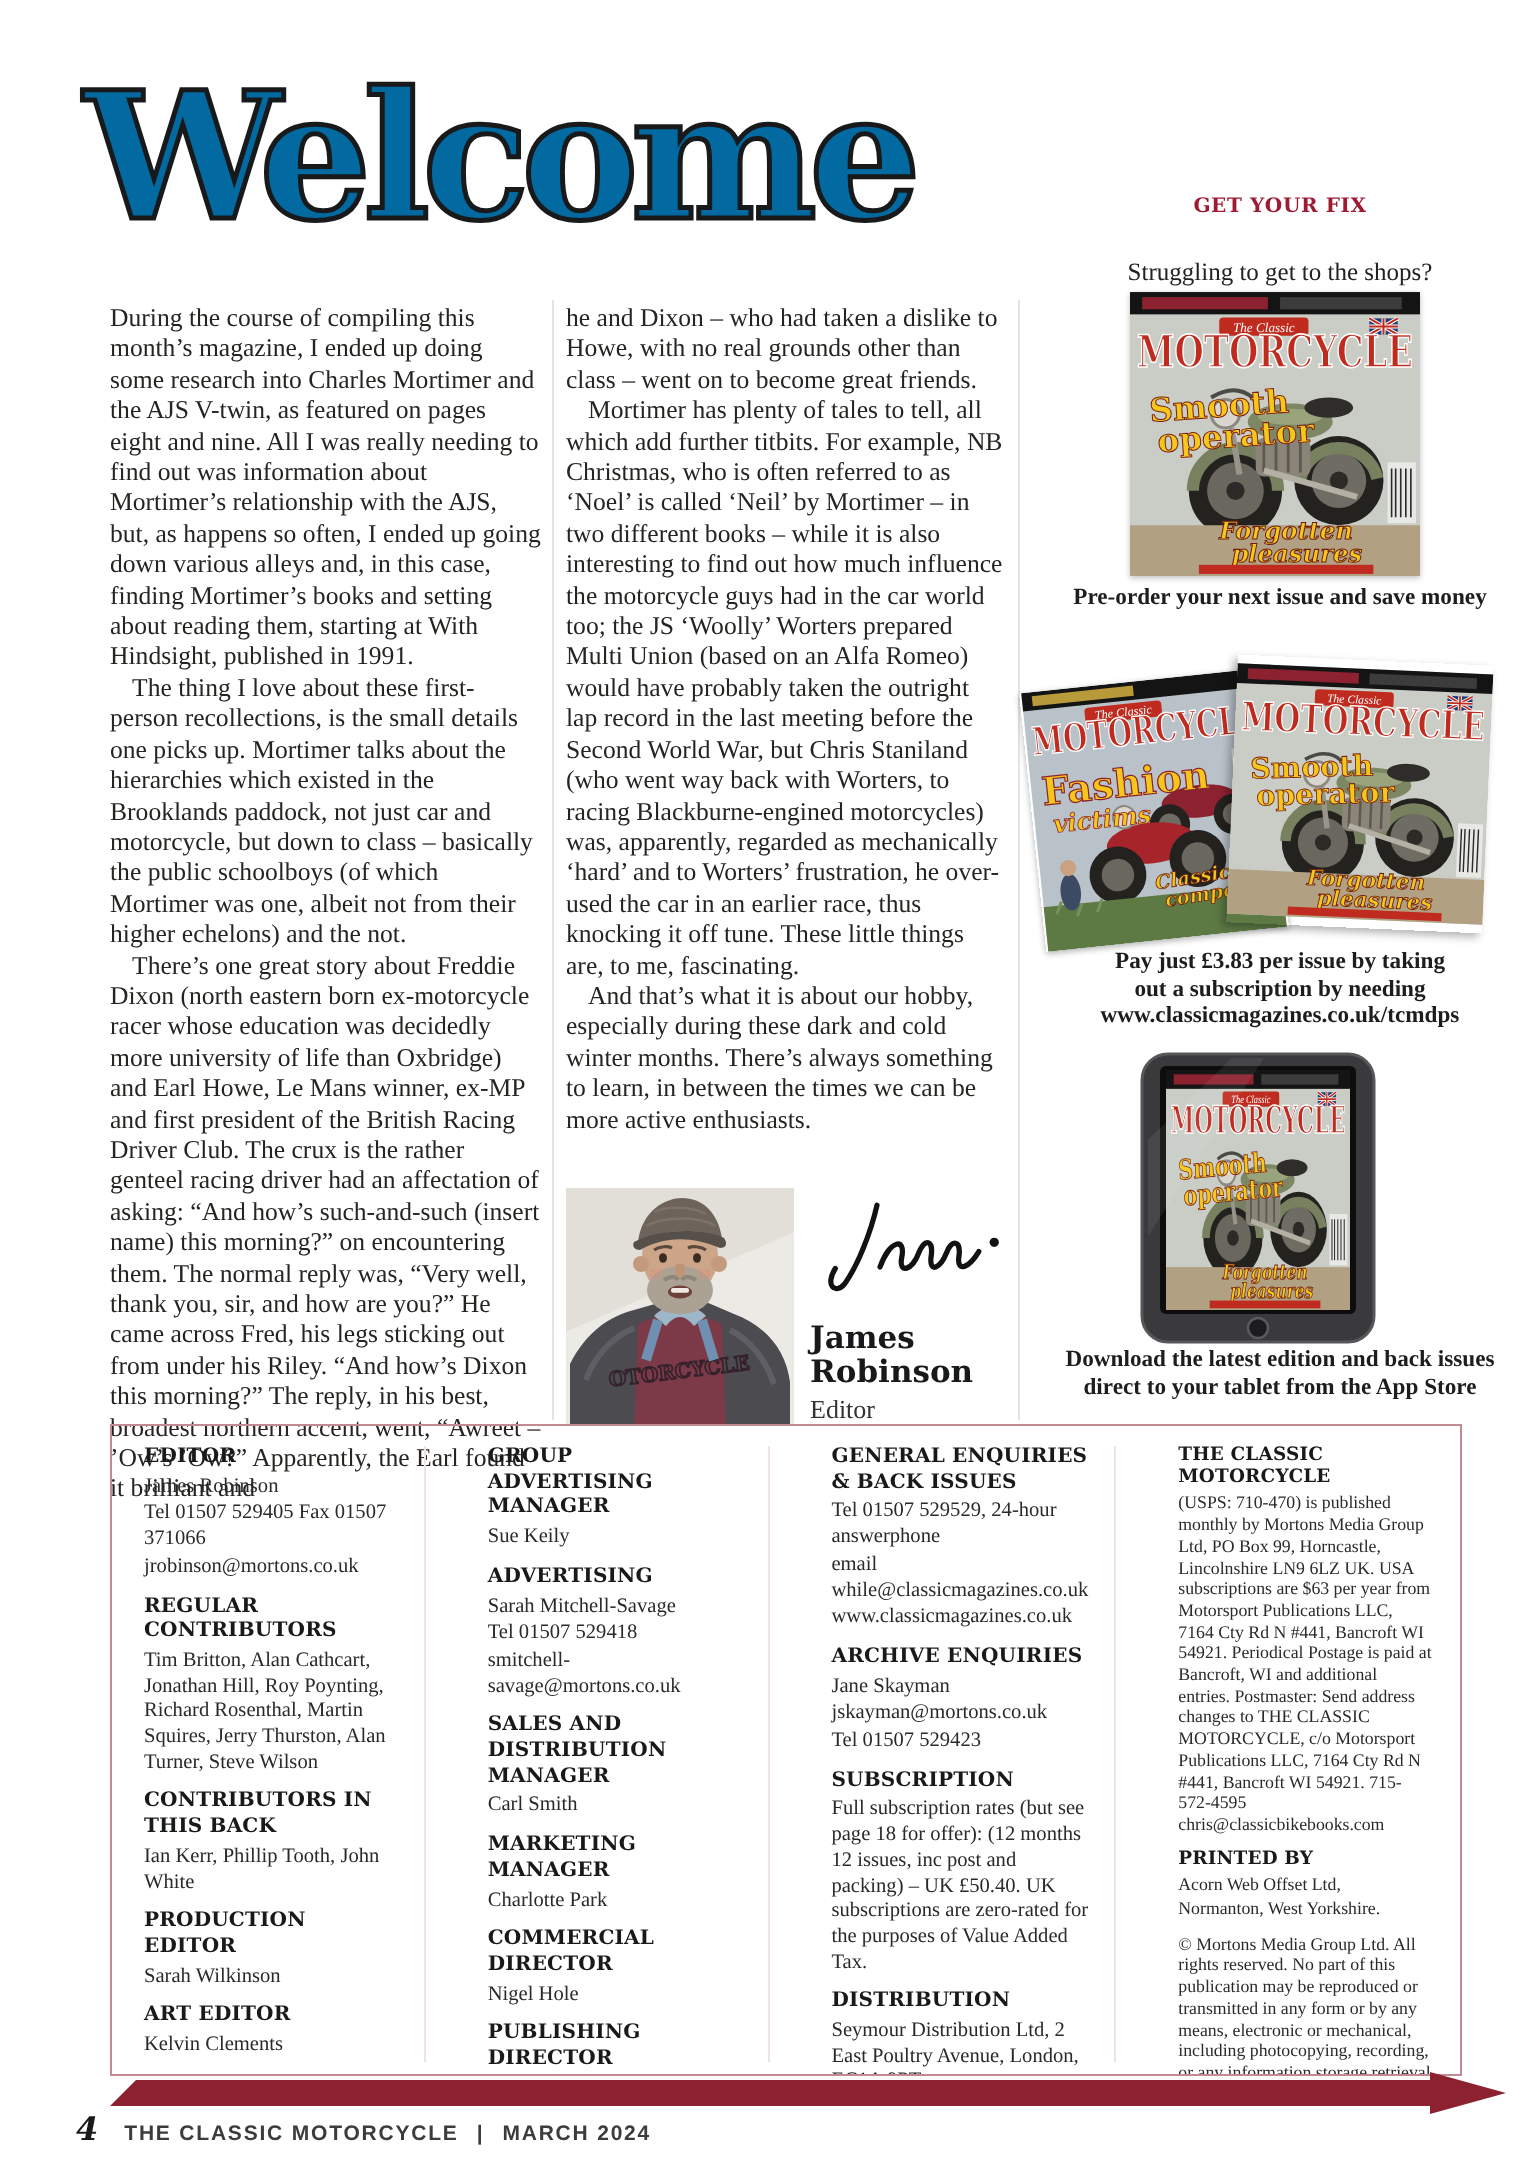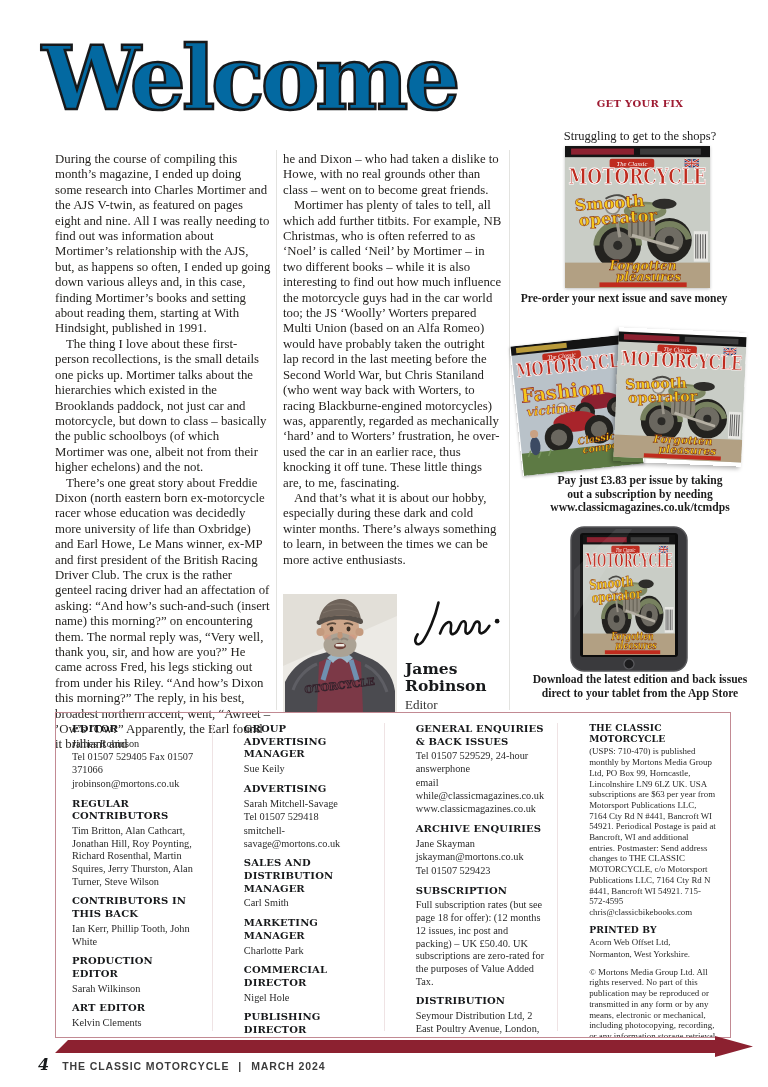--- a/index.html
+++ b/index.html
@@ -27,21 +27,21 @@
   .editor-name{font-family:"DejaVu Serif",serif;font-weight:bold;font-size:15.5px;line-height:17px;
     margin-top:8px;width:92px;color:#17191b;}
   .editor-title{font-size:13px;margin-top:3px;color:#333;}
 
   
   .sb-head{position:absolute;left:518px;top:98px;width:244px;text-align:center;
     font-family:"DejaVu Serif",serif;font-weight:bold;font-size:10px;letter-spacing:.3px;color:#9e1b32;}
   .sb-sub{position:absolute;left:518px;top:118px;width:244px;text-align:center;font-size:12.5px;color:#222;margin-top:11px;}
   .cover-a{position:absolute;left:565px;top:146px;width:145px;height:142px;box-shadow:0 1px 3px rgba(0,0,0,.25);}
   .sb-text{position:absolute;width:256px;text-align:center;font-weight:bold;font-size:11.6px;line-height:13.5px;color:#1d1d1d;}
-  .preorder{left:496px;top:292px;}
+  .preorder{left:512px;top:292px;}
   .pay{left:512px;top:474px;}
   .download{left:506px;top:673px;width:268px;}
   .pair{position:absolute;left:516px;top:330px;width:238px;height:142px;}
   .pair .fash{position:absolute;left:0;top:10px;width:122px;height:130px;transform:rotate(-6deg);z-index:1;box-shadow:0 1px 3px rgba(0,0,0,.3);}
   .pair .smoo{position:absolute;left:100px;top:0;width:128px;height:134px;transform:rotate(2.5deg);z-index:2;box-shadow:-2px 2px 4px rgba(0,0,0,.3);}
   .tablet{position:absolute;left:570px;top:526px;width:118px;height:146px;}
 
   
   .mast{position:absolute;left:55px;top:712px;width:676px;height:326px;box-sizing:border-box;
     border:1.5px solid #c28a93;display:flex;gap:13px;padding:10px 14px 6px 16px;overflow:hidden;}

